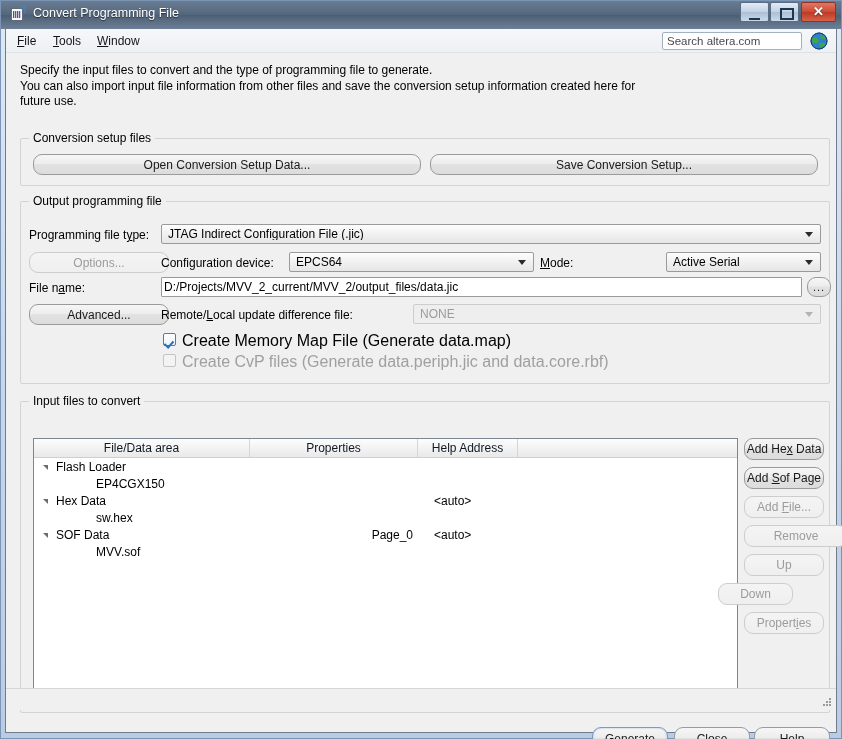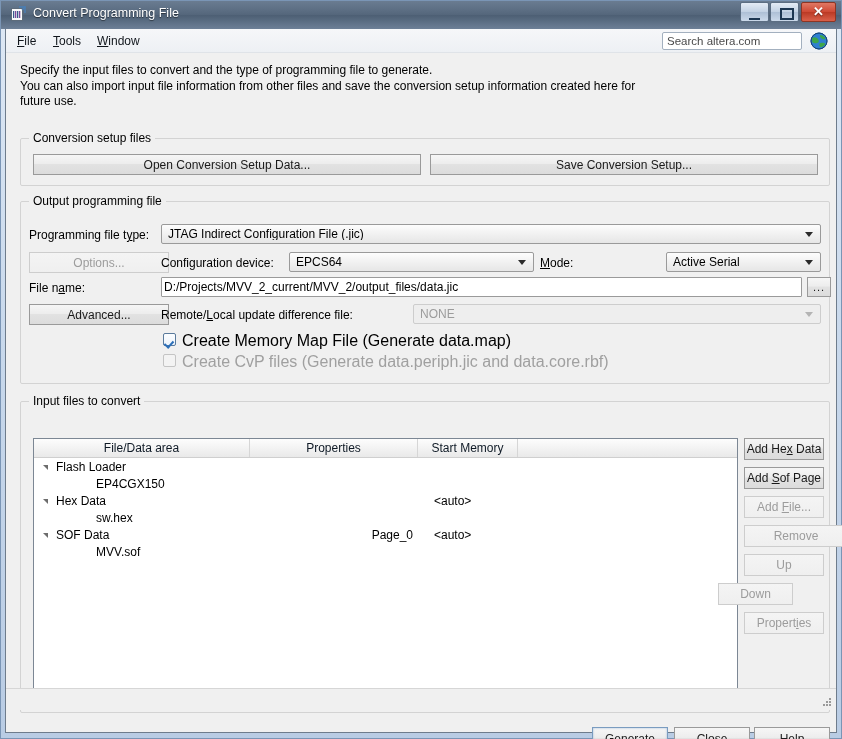--- a/index.html
+++ b/index.html
@@ -131,21 +131,21 @@
     padding: 0 4px;
     font-size: 12px; color: #000;
     white-space: nowrap;
   }
 
   
   .btn {
     position: absolute;
     background: linear-gradient(to bottom, #f6f6f6 0%, #ededed 45%, #e2e2e2 50%, #dcdcdc 100%);
     border: 1px solid #9a9a9a;
-    border-radius: 0;
+    border-radius: 9px;
     font-family: "Liberation Sans", sans-serif;
     font-size: 12px; color: #1a1a1a;
     text-align: center;
     cursor: default;
     padding: 0;
     white-space: nowrap;
   }
   .btn.disabled {
     color: #9c9c9c;
     border-color: #cdcdcd;
@@ -368,21 +368,21 @@
         </div>
       </div>
 
       <div class="group" style="left:14px; top:348px; width:810px; height:312px;">
         <div class="group-title">Input files to convert</div>
 
         <div id="tablewrap" style="left:12px; top:36px; width:705px; height:264px;">
           <div id="thead">
             <div class="th" style="left:0px;   width:216px;">File/Data area</div>
             <div class="th" style="left:216px; width:168px;">Properties</div>
-            <div class="th" style="left:384px; width:100px;">Start Memory</div>
+            <div class="th" style="left:384px; width:100px;">Help Address</div>
             <div class="th" style="left:484px; width:221px; border-right:none;"></div>
           </div>
           <div id="tbody">
               <div class="trow" style="top: 20px;">
                 <span class="tri"></span>
                 <span class="cell" style="left: 22px; width: 190px;">Flash Loader</span>
                 <span class="cell" style="left: 228px; width: 160px;"></span>
                 <span class="cell" style="left: 400px; width: 90px;"></span>
               </div>
               <div class="trow" style="top: 37px;">

